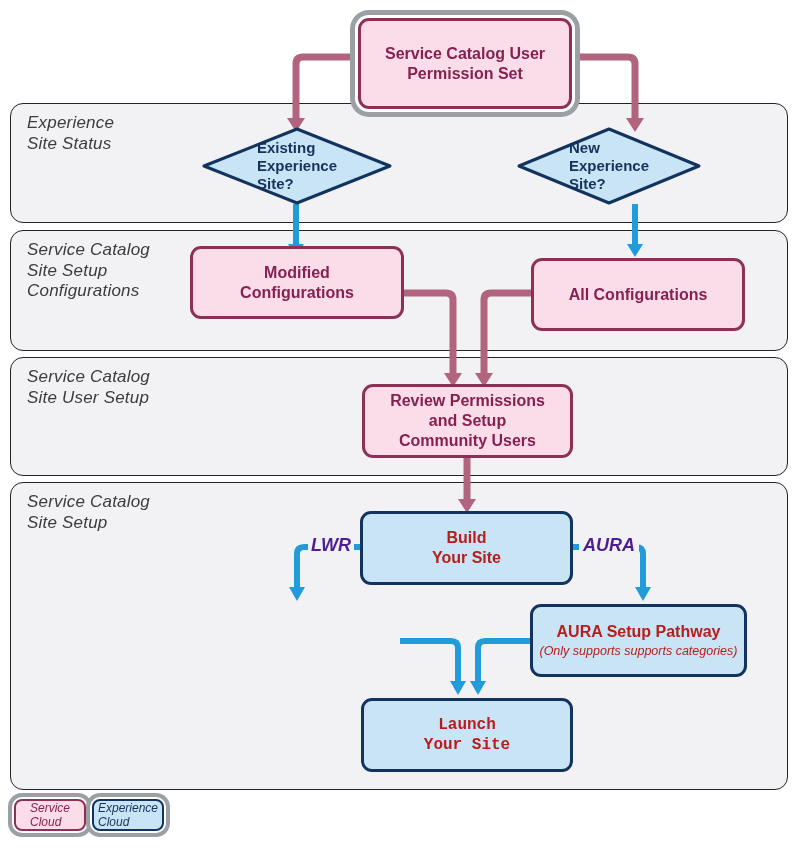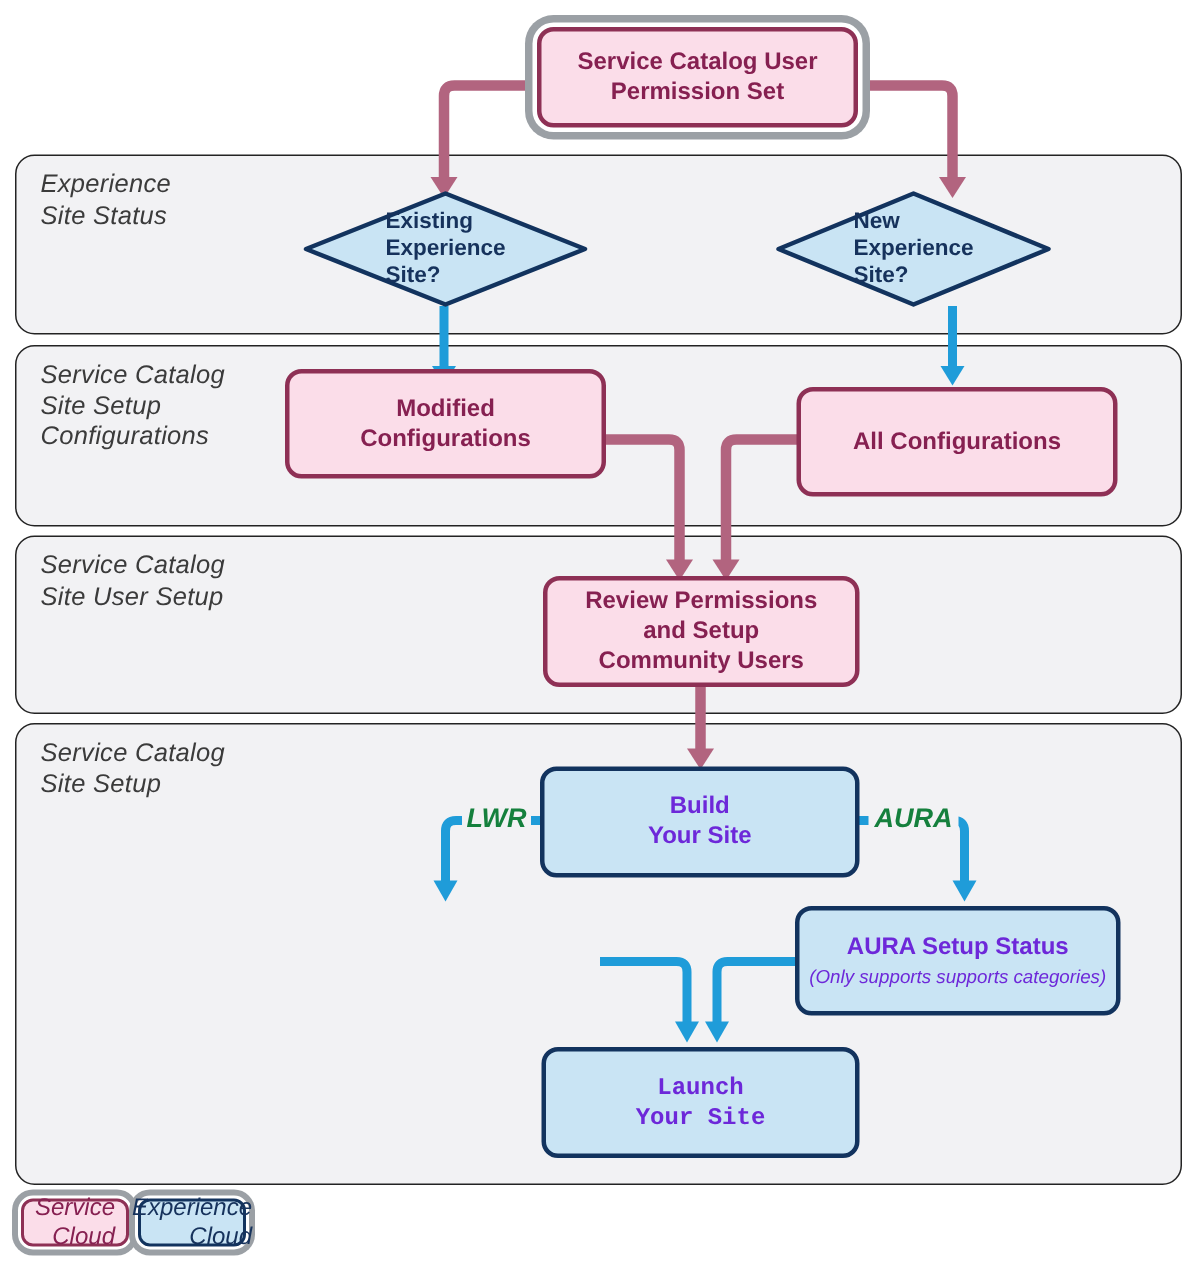--- a/index.html
+++ b/index.html
@@ -22,43 +22,43 @@
   
   .wires{position:absolute;left:0;top:0;z-index:5;}
   
   .node{
     position:absolute;z-index:10;box-sizing:border-box;
     display:flex;align-items:center;justify-content:center;
     text-align:center;border-radius:11px;
   }
   .node .txt{white-space:pre-line;line-height:1.25;}
   .pink{background:#fbdde9;border:3px solid #8e3055;color:#862051;}
-  .blue{background:#c9e4f4;border:3px solid #12335e;color:#6d28d9;}
+  .blue{background:#c9e4f4;border:3px solid #12335e;color:#b91c1c;}
   .node-main{font-size:16px;font-weight:700;}
   .ringed{box-shadow:0 0 0 3px #ffffff,0 0 0 8px #9ba0a5;}
   .pathway .title{font-size:16px;font-weight:700;line-height:1.15;}
   .pathway .sub{font-size:12.5px;font-style:italic;font-weight:400;margin-top:2px;}
   
   .diamond{position:absolute;z-index:10;}
   .diamond svg{position:absolute;left:0;top:0;}
   .diamond .txt{
     position:absolute;left:0;top:0;width:100%;height:100%;
     display:flex;align-items:center;justify-content:center;text-align:left;
     font-size:15px;font-weight:700;color:#16325c;line-height:1.2;white-space:pre-line;
   }
   
   .edge-label{
     position:absolute;z-index:11;background:#f2f2f4;padding:0 3px;
-    font-size:18px;font-style:italic;font-weight:600;color:#15803d;text-align:center;
+    font-size:18px;font-style:italic;font-weight:600;color:#4c1d95;text-align:center;
   }
   
   .legend-box{
     position:absolute;z-index:10;box-sizing:border-box;border-radius:8px;
-    display:flex;align-items:center;justify-content:center;text-align:right;
-    font-size:16px;font-style:italic;line-height:1.2;white-space:pre-line;
+    display:flex;align-items:center;justify-content:center;text-align:left;
+    font-size:12px;font-style:italic;line-height:1.2;white-space:pre-line;
     box-shadow:0 0 0 2px #ffffff,0 0 0 6px #9ba0a5;
   }
   .legend-pink{background:#fbdde9;border:2px solid #8e3055;color:#862051;}
   .legend-blue{background:#c9e4f4;border:2px solid #12335e;color:#16325c;}
 </style>
 </head>
 <body>
 
 <div class="canvas">
 
@@ -106,21 +106,21 @@
     <g fill="#1f9cd9" stroke="none">
       <polygon points="288,244 304,244 296,257"></polygon>
       <polygon points="627,244 643,244 635,257"></polygon>
       <polygon points="289,587 305,587 297,601"></polygon>
       <polygon points="635,587 651,587 643,601"></polygon>
       <polygon points="450,681 466,681 458,695"></polygon>
       <polygon points="470,681 486,681 478,695"></polygon>
     </g>
   </svg>
 
-  <div class="node pink node-main ringed" style="left:358px;top:18px;width:214px;height:67px;z-index:12;">
+  <div class="node pink node-main ringed" style="left:358px;top:18px;width:214px;height:91px;z-index:12;">
     <span class="txt">Service Catalog User
 Permission Set</span>
   </div>
 
   <div class="diamond" style="left:200px;top:126px;width:194px;height:80px;">
     <svg width="194" height="80" viewBox="0 0 194 80">
       <polygon points="97,3 190,40 97,77 4,40" fill="#c9e4f4" stroke="#12335e" stroke-width="3" stroke-linejoin="round"></polygon>
     </svg>
     <span class="txt">Existing
 Experience
@@ -151,21 +151,21 @@
 
   <div class="node blue node-main" style="left:360px;top:511px;width:213px;height:74px;">
     <span class="txt">Build
 Your Site</span>
   </div>
 
   <div class="edge-label" style="left:308px;top:535px;width:40px;">LWR</div>
   <div class="edge-label" style="left:579px;top:535px;width:54px;">AURA</div>
 
   <div class="node blue pathway" style="left:530px;top:604px;width:217px;height:73px;flex-direction:column;">
-    <span class="title">AURA Setup Status</span>
+    <span class="title">AURA Setup Pathway</span>
     <span class="sub">(Only supports supports categories)</span>
   </div>
 
   <div class="node blue node-main" style="left:361px;top:698px;width:212px;height:74px;font-family:Liberation Mono, monospace;">
     <span class="txt">Launch
 Your Site</span>
   </div>
 
   <div class="legend-box legend-pink" style="left:14px;top:799px;width:72px;height:32px;">Service
 Cloud</div>

